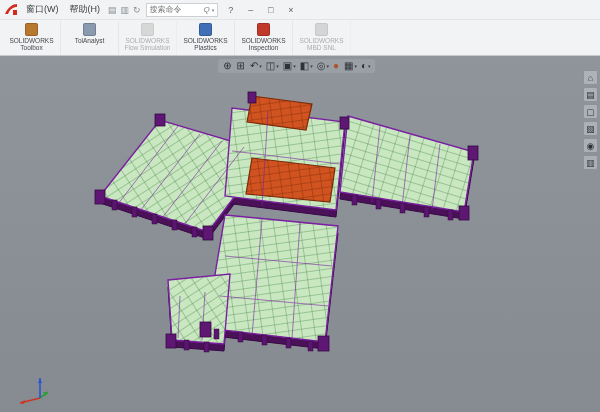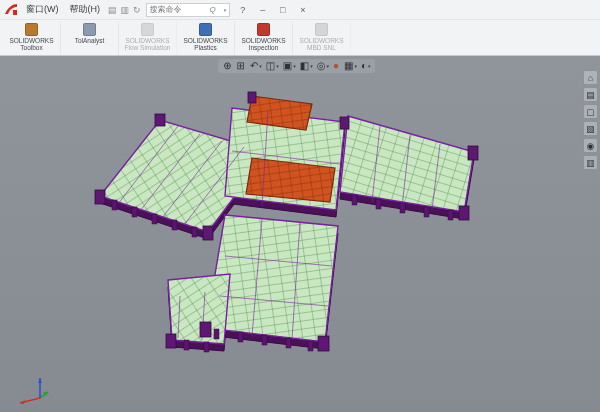--- a/index.html
+++ b/index.html
@@ -8,21 +8,21 @@
   .app{position:relative;width:600px;height:412px;background:#f97316}
 
   
   .titlebar{height:20px;background:#f2f3f4;border-bottom:1px solid #e2e4e6;
     display:flex;align-items:center;padding:0 4px;gap:5px;font-size:9px;color:#3c4043}
   .sw-logo{width:14px;height:13px;flex:0 0 auto}
   .menu-item{padding:0 3px;white-space:nowrap}
   .quick{display:flex;gap:4px;color:#8a8f94;font-size:9px}
   .tb-title{flex:1;text-align:center;color:#5a5f64;font-size:9px;white-space:nowrap;overflow:hidden}
   .search-box{display:flex;align-items:center;border:1px solid #cdd1d5;background:#fff;
-    height:14px;padding:0 3px;gap:8px;flex:0 0 auto}
+    height:14px;padding:0 3px;gap:2px;flex:0 0 auto}
   .search-box input{border:0;outline:0;width:52px;font-size:8px;color:#333;font-family:"Liberation Sans",sans-serif}
   .search-mag{color:#7f858b;font-size:8px;font-style:italic}
   .mini-caret{font-size:5px;color:#7f858b}
   .win-btn{width:15px;text-align:center;color:#5a5f64;font-size:9px;flex:0 0 auto}
 
   
   .ribbon{height:36px;background:#f2f3f4;border-bottom:1px solid #c6c9cd;
     display:flex;align-items:stretch;padding:1px 2px 0 3px}
   .addin{width:58px;display:flex;flex-direction:column;align-items:center;padding-top:2px;
     font-size:6.5px;line-height:7px;text-align:center;color:#44484c;

